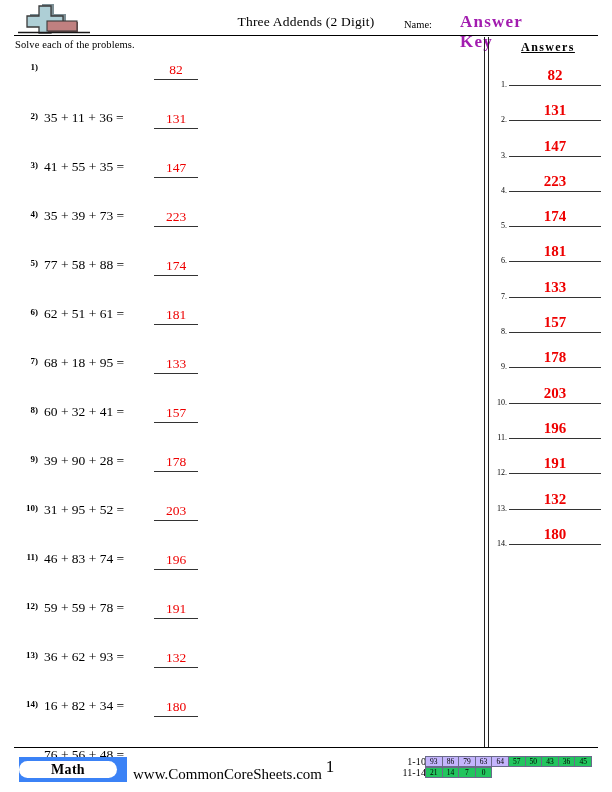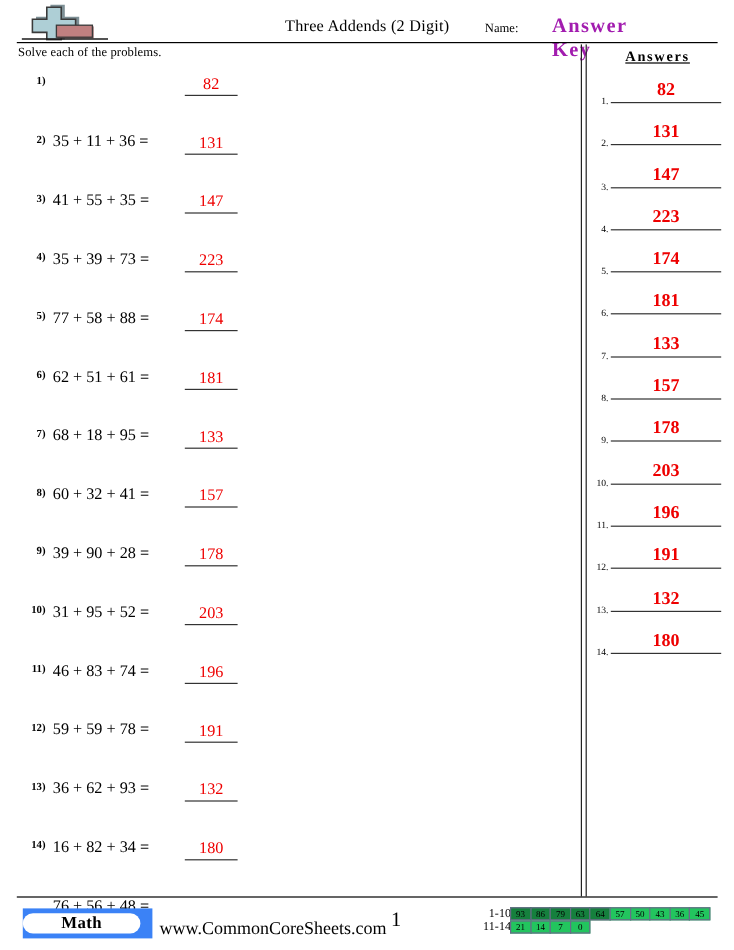--- a/index.html
+++ b/index.html
@@ -214,21 +214,21 @@
   }
   .score-cell {
     width: 17.6px;
     border: 1px solid #6a6a8a;
     margin-left: -1px;
     line-height: 9px;
     text-align: center;
     font-size: 7.5px;
     box-sizing: border-box;
   }
-  .score-cell.plain { background: #15803d; }
+  .score-cell.plain { background: #c4b5fd; }
   .score-cell.hl    { background: #22c55e; }
   .score-cell.empty { border: none; background: transparent; }
 </style>
 </head>
 <body>
 
 <div id="header">
 
   <div id="logo">
     <svg width="72" height="32" viewBox="0 0 72 32">

